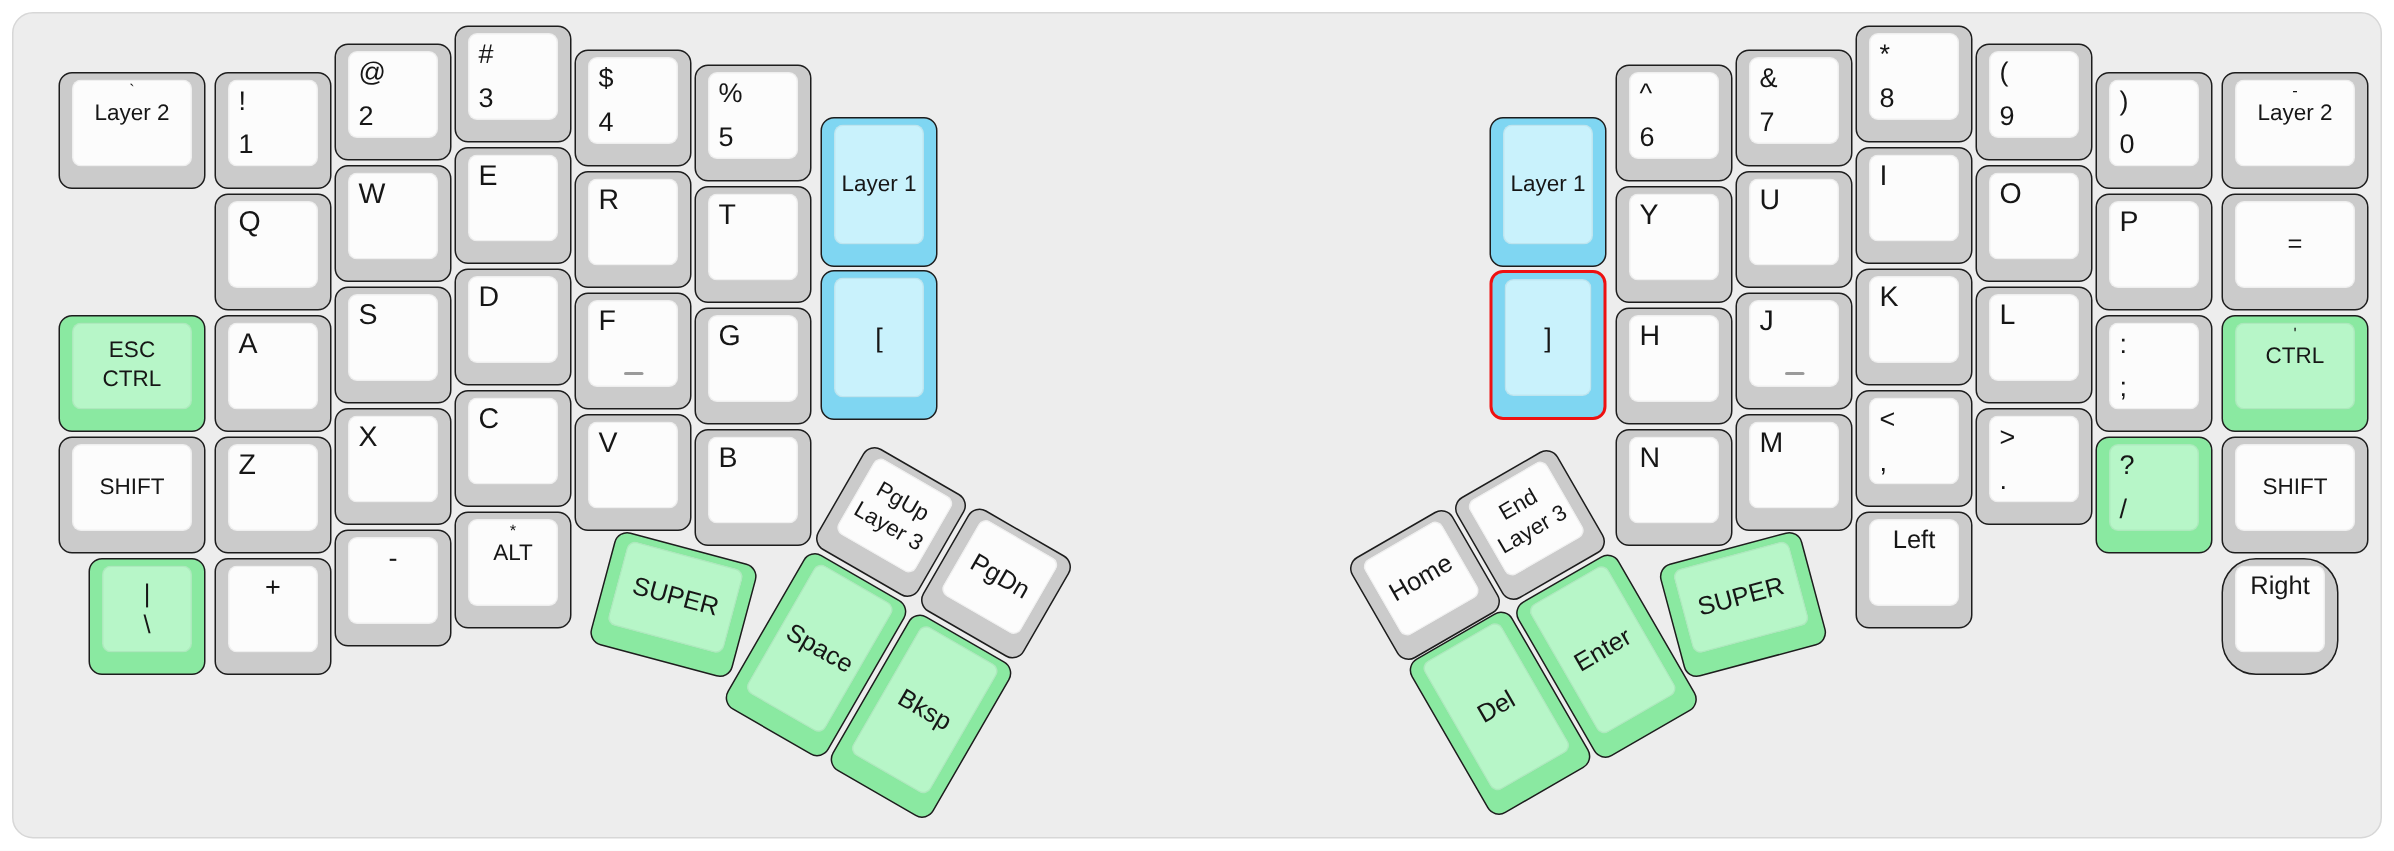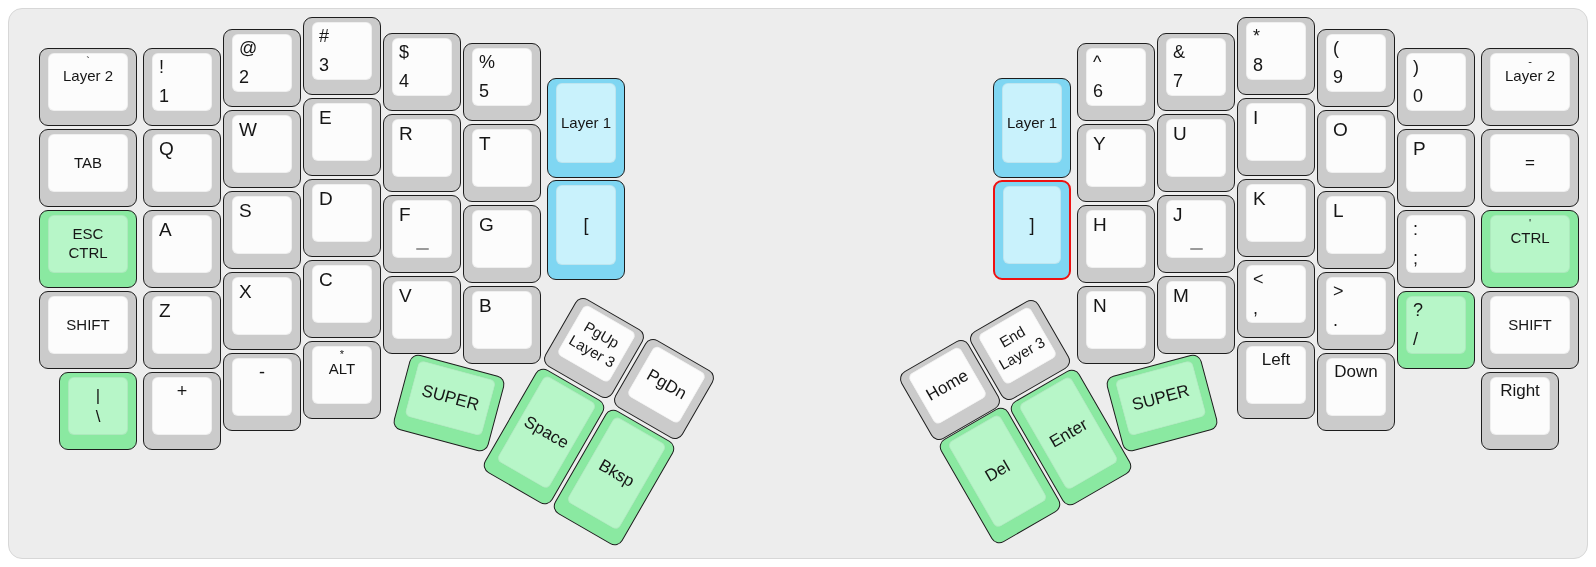--- a/index.html
+++ b/index.html
@@ -93,25 +93,20 @@
       <div class="keytop halign-left valign-spread">
         <div class="legend" style="font-size: 18px;">%</div>
         <div class="legend" style="font-size: 18px;">5</div>
       </div>
     </div>
     <div class="key blue" style="left: 547px; top: 78px; width: 78px; height: 100px;">
       <div class="keytop halign-center valign-center">
         <div class="legend" style="font-size: 15px;">Layer 1</div>
       </div>
     </div>
-    <div class="key gray" style="left: 39px; top: 129px; width: 98px; height: 78px;">
-      <div class="keytop halign-center valign-center">
-        <div class="legend" style="font-size: 15px;">TAB</div>
-      </div>
-    </div>
     <div class="key gray" style="left: 143px; top: 129px; width: 78px; height: 78px;">
       <div class="keytop halign-left valign-top">
         <div class="legend" style="font-size: 19px;">Q</div>
       </div>
     </div>
     <div class="key gray" style="left: 223px; top: 110px; width: 78px; height: 78px;">
       <div class="keytop halign-left valign-top">
         <div class="legend" style="font-size: 19px;">W</div>
       </div>
     </div>
@@ -385,26 +380,21 @@
     <div class="key gray" style="left: 1481px; top: 291px; width: 98px; height: 78px;">
       <div class="keytop halign-center valign-center">
         <div class="legend" style="font-size: 15px;">SHIFT</div>
       </div>
     </div>
     <div class="key gray" style="left: 1237px; top: 341px; width: 78px; height: 78px;">
       <div class="keytop halign-center valign-top">
         <div class="legend" style="font-size: 17px;">Left</div>
       </div>
     </div>
-    <div class="key gray" style="left: 1317px; top: 353px; width: 78px; height: 78px;">
-      <div class="keytop halign-center valign-top">
-        <div class="legend" style="font-size: 17px;">Down</div>
-      </div>
-    </div>
-    <div class="key gray" style="left: 1481px; top: 372px; width: 78px; height: 78px;">
+    <div class="key gray" style="left: 1481px; top: 372px; width: 78px; height: 78px; border-radius: 23px;">
       <div class="keytop halign-center valign-top">
         <div class="legend" style="font-size: 17px;">Right</div>
       </div>
     </div>
     <div class="key gray" style="left: 911px; top: 351px; width: 78px; height: 78px; transform: rotate(-30deg);">
       <div class="keytop halign-center valign-center">
         <div class="legend" style="font-size: 17px;">Home</div>
       </div>
     </div>
     <div class="key gray" style="left: 981px; top: 311px; width: 78px; height: 78px; transform: rotate(-30deg);">

